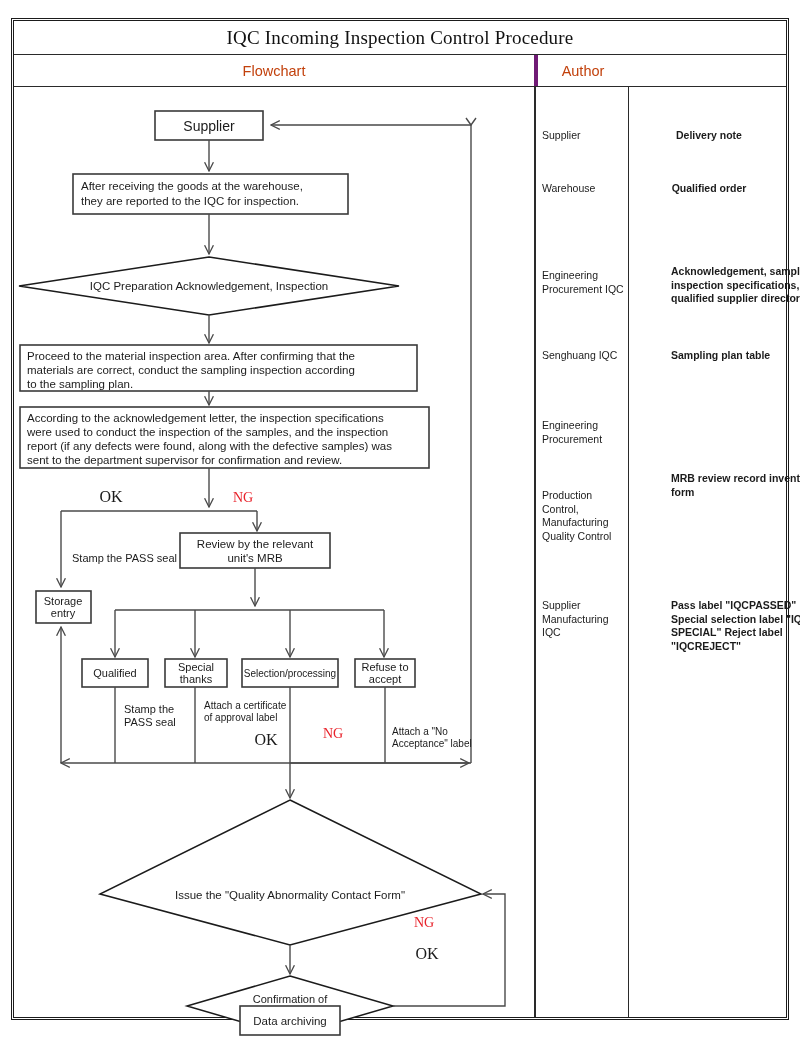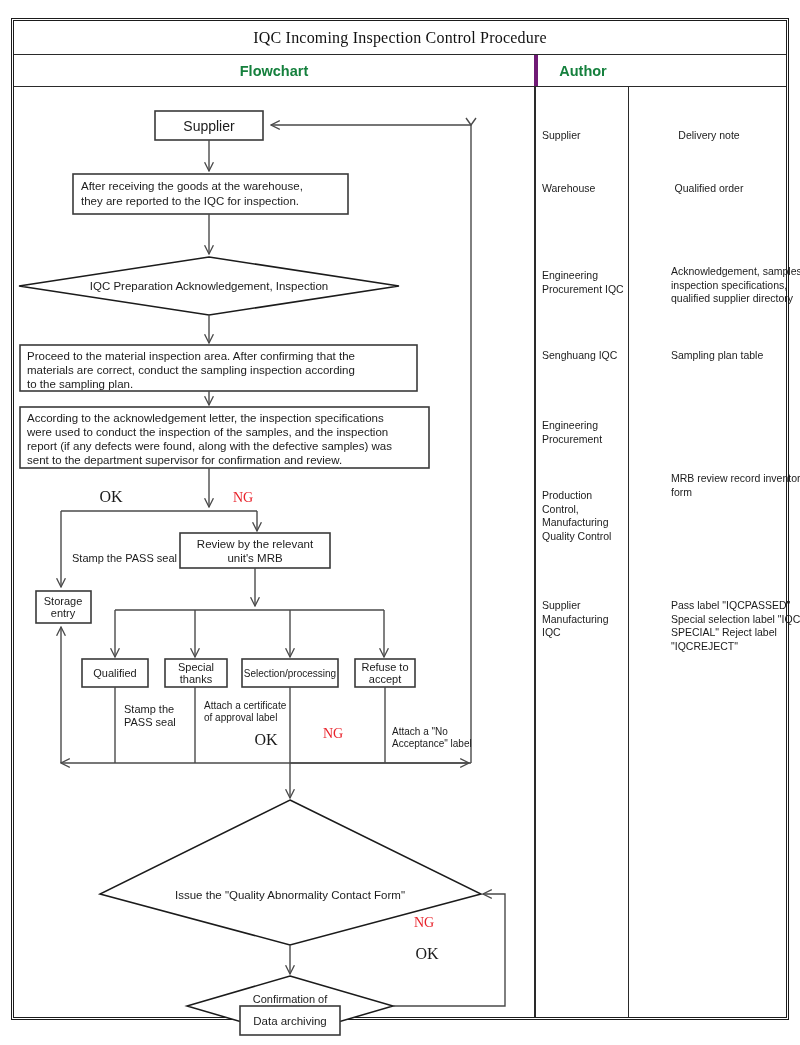--- a/index.html
+++ b/index.html
@@ -29,39 +29,38 @@
     left: 0; top: 0;
     width: 100%;
     height: 34px;
     border-bottom: 1px solid #2a2a2a;
     display: flex;
     align-items: center;
     justify-content: center;
   }
   .doc-title {
     font-family: "Liberation Serif", serif;
-    font-size: 16px;
+    font-size: 19px;
     color: #111;
     letter-spacing: .2px;
   }
   
   .header-row {
     position: absolute;
     left: 0; top: 34px;
     width: 100%;
     height: 32px;
     border-bottom: 1px solid #2a2a2a;
   }
   .hcell {
     position: absolute;
     top: 0; height: 100%;
     display: flex; align-items: center; justify-content: center;
     font-size: 14.5px;
-    color: #15803d;
-    font-weight: bold;
+    color: #c2410c;
   }
   .hcell-flow  { left: 0;     width: 520px; }
   .hcell-auth  { left: 520px; width: 94px;  border-left: 4px solid #701a75; }
   .hcell-form  { left: 614px; width: 158px; border-left: 1px solid #2a2a2a; }
 
   
   .body-row {
     position: absolute;
     left: 0; top: 66px;
     width: 100%;
@@ -79,21 +78,21 @@
   .col-auth { position: absolute; left: 520px; top: 0; width: 94px; bottom: 0; }
   .col-form { position: absolute; left: 614px; top: 0; width: 158px; bottom: 0; }
 
   .side-entry {
     position: absolute;
     font-size: 10.5px;
     line-height: 1.3;
     color: #1b1b1b;
   }
   .auth-entry { left: 8px; width: 86px; text-align: left; }
-  .form-entry { left: 7px; width: 148px; }
+  .form-entry { left: 7px; width: 148px; font-weight: bold; }
   .form-entry.center { text-align: center; }
   .form-entry.left   { text-align: left; margin-left: 36px; }
 
   
   svg.flow { position: absolute; left: 0; top: 0; }
   svg.flow text { fill: #1b1b1b; font-family: "Liberation Sans", sans-serif; }
   svg.flow .node { fill: #ffffff; stroke: #3a3a3a; stroke-width: 1.6; }
   svg.flow .diamond { fill: #ffffff; stroke: #1b1b1b; stroke-width: 1.5; }
   svg.flow .ln { stroke: #4a4a4a; stroke-width: 1.4; fill: none; }
   svg.flow .nodetext { font-size: 11.5px; }

